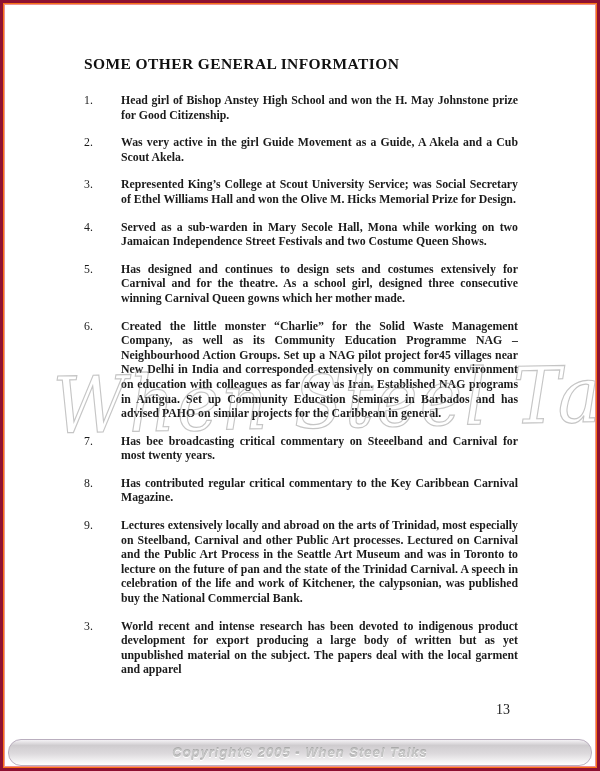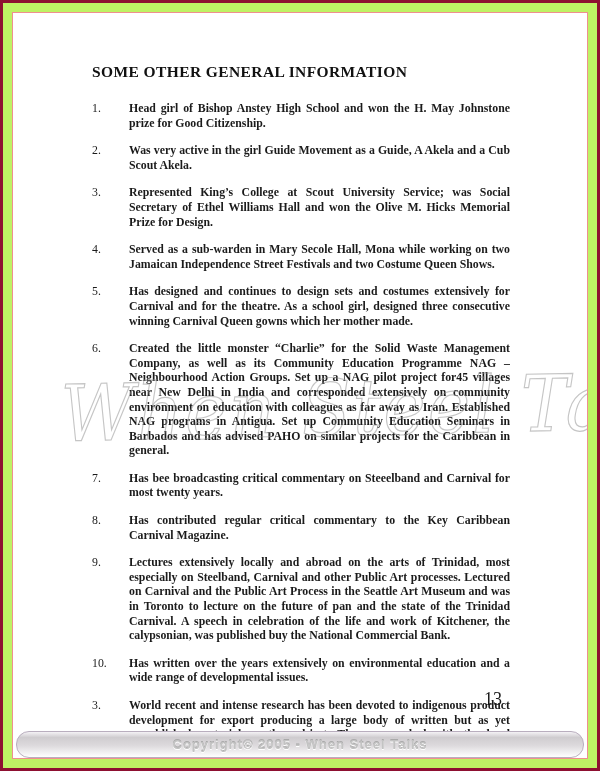--- a/index.html
+++ b/index.html
@@ -7,21 +7,21 @@
     width:600px;height:771px;
     font-family:"Liberation Serif","DejaVu Serif",serif;
     background:#fff;
   }
   .border-outer{
     width:600px;height:771px;box-sizing:border-box;
     background:#8e1031;padding:3px;
   }
   .border-mid{
     width:100%;height:100%;box-sizing:border-box;
-    background:#bef264;padding:9px;
+    background:#f97316;padding:1px;
   }
   .page{
     width:100%;height:100%;box-sizing:border-box;
     background:#fff;border:1px solid #ef8f8f;
     position:relative;overflow:hidden;
   }
   .content{
     position:absolute;left:79px;right:77px;top:50px;
     color:#1b1b1b;
   }
@@ -47,34 +47,35 @@
     color:transparent;
     -webkit-text-stroke:1.2px rgba(150,150,150,.55);
     transform:rotate(-1.2deg) scaleX(.92);
     transform-origin:left center;
     letter-spacing:2px;
     pointer-events:none;
     z-index:5;
   }
   .page-number{
     position:absolute;right:85px;bottom:48px;
-    font-size:18px;color:#1b1b1b;margin-left:11px;
+    font-size:14px;color:#1b1b1b;margin-left:11px;
   }
   .footer-bar{
     position:absolute;left:3px;right:3px;bottom:0;height:27px;
     border:1px solid #b9aebe;border-radius:13px;
     background:linear-gradient(to bottom,#f4f2f5 0%,#cfcccf 22%,#dddadd 55%,#ffffff 100%);
     display:flex;align-items:center;justify-content:center;
     box-sizing:border-box;
   }
   .footer-text{
     font-family:"Liberation Sans","DejaVu Sans",sans-serif;
     font-weight:bold;font-size:13px;letter-spacing:1px;
     color:#c3c3c3;
     text-shadow:0 1px 0 #ffffff, 0 -1px 0 #a9a9a9;
+    font-style:italic;
   }
 </style>
 </head>
 <body>
 
 <div class="border-outer">
   <div class="border-mid">
     <div class="page">
 
       <div class="content">
@@ -110,24 +111,20 @@
             </div>
             <div class="item">
               <div class="num">8.</div>
               <div class="txt">Has contributed regular critical commentary to the Key Caribbean Carnival Magazine.</div>
             </div>
             <div class="item">
               <div class="num">9.</div>
               <div class="txt">Lectures extensively locally and abroad on the arts of Trinidad, most especially on Steelband, Carnival and other Public Art processes.  Lectured on Carnival and the Public Art Process in the Seattle Art Museum and was in Toronto to lecture on the future of pan and the state of the Trinidad Carnival.  A speech in celebration of the life and work of Kitchener, the calypsonian, was published buy the National Commercial Bank.</div>
             </div>
             <div class="item">
-              <div class="num">10.</div>
-              <div class="txt">Has written over the years extensively on environmental education and a wide range of developmental issues.</div>
-            </div>
-            <div class="item">
               <div class="num">3.</div>
               <div class="txt">World recent and intense research has been devoted to indigenous product development for export producing a large body of written but as yet unpublished material on the subject.  The papers deal with the local garment and apparel</div>
             </div>
           </div>
       </div>
 
       <div class="watermark">When Steel Talks</div>
 
       <div class="page-number">13</div>
 

